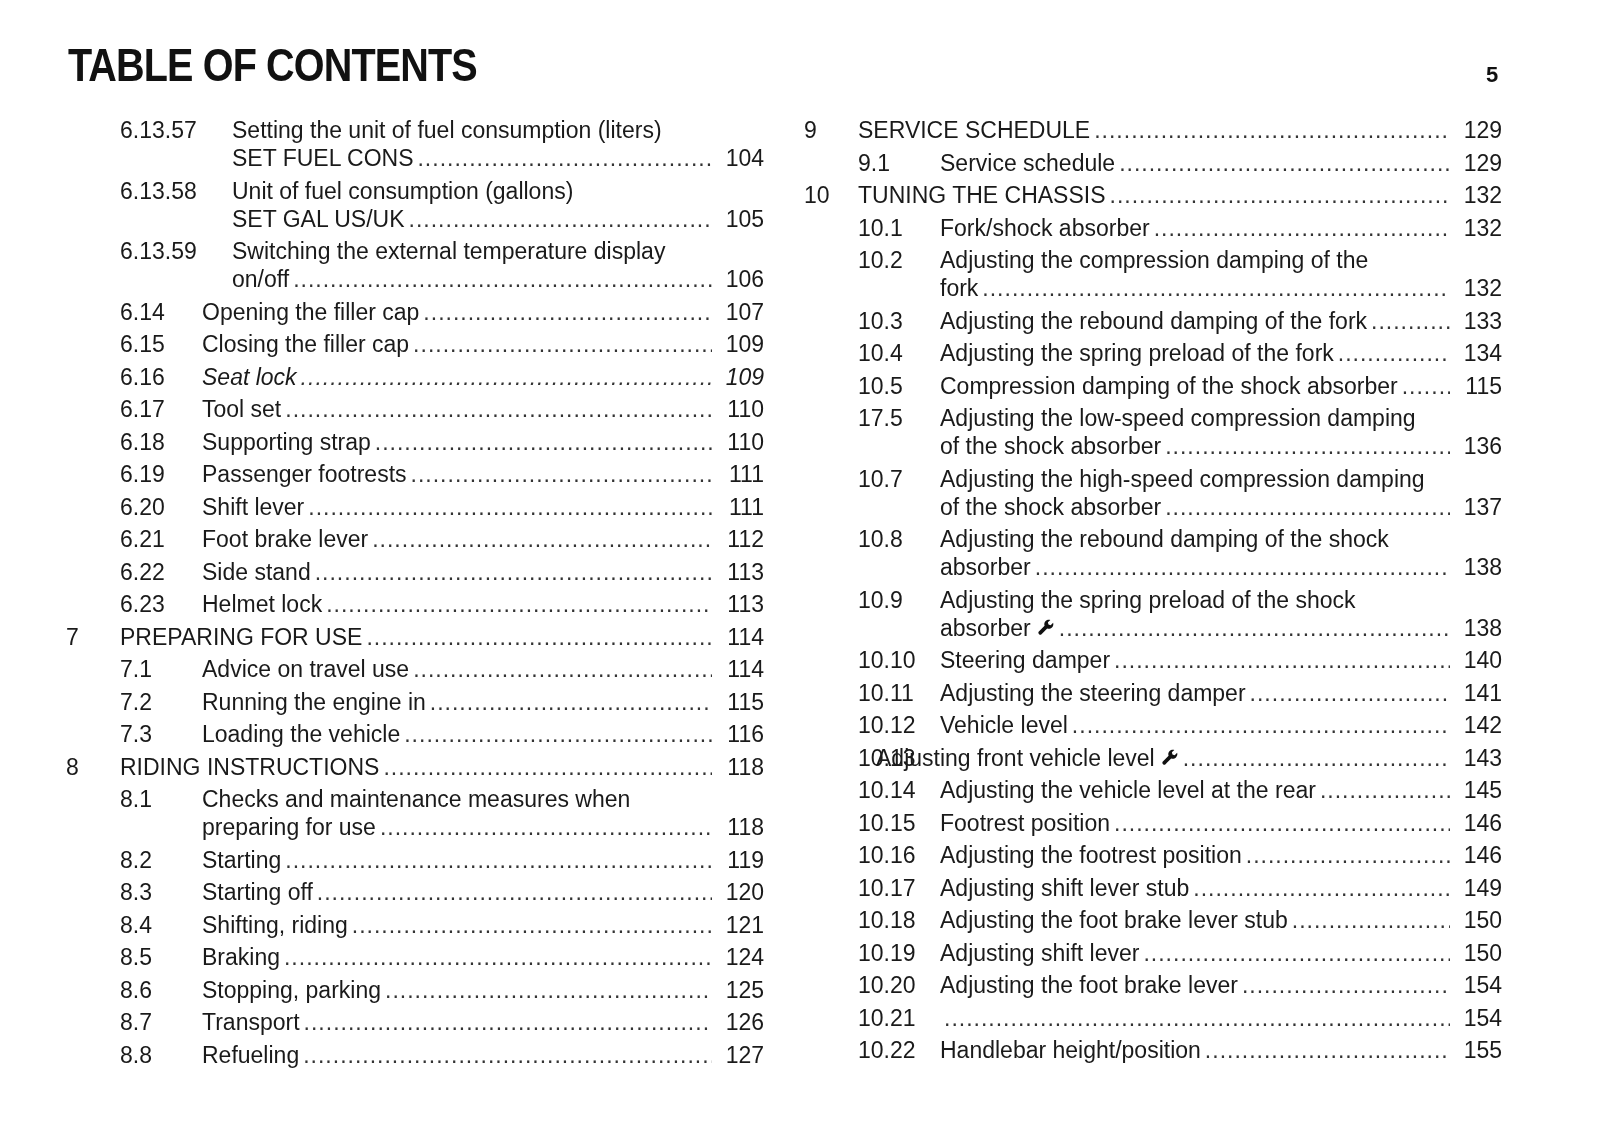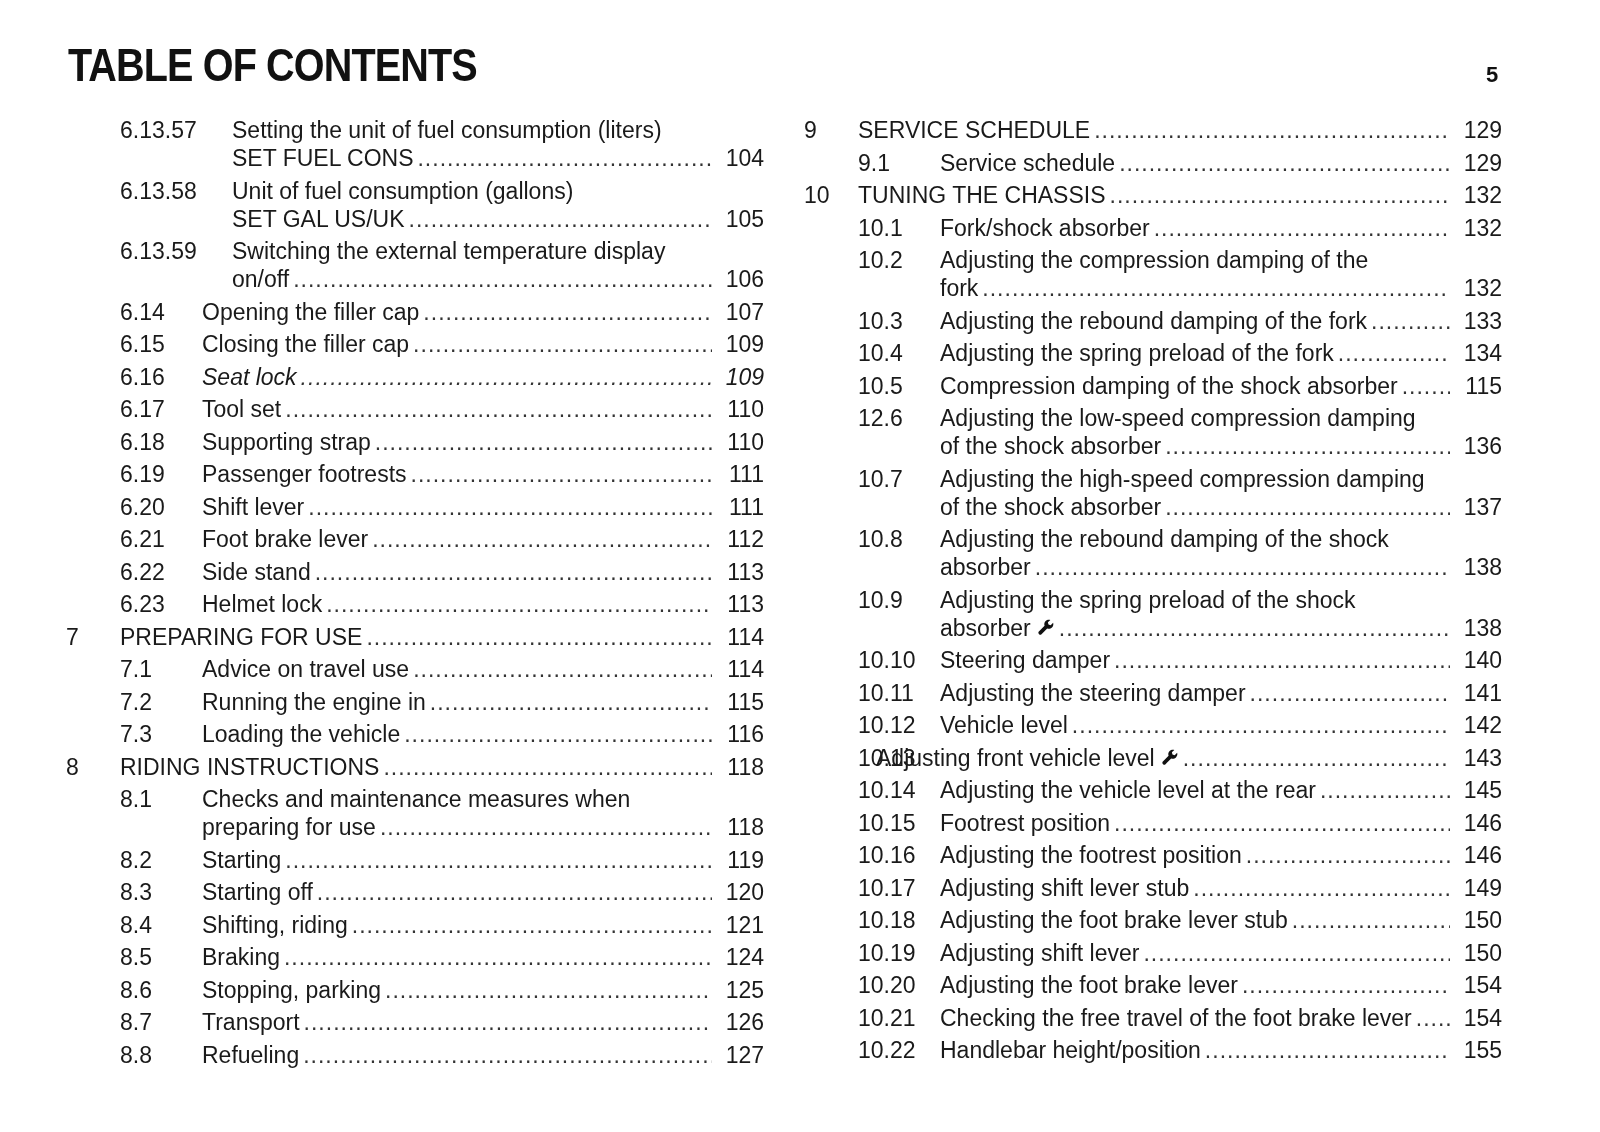--- a/index.html
+++ b/index.html
@@ -410,21 +410,21 @@
       <span class="num" style="left: 56px;">10.5</span>
       <div class="body" style="margin-left: 138px;">
         <div class="line">
           <span class="txt">Compression damping of the shock absorber</span>
           <span class="dots">........................................................................................................................................................................................................</span>
           <span class="pg">115</span>
         </div>
       </div>
     </div>
     <div class="entry multi">
-      <span class="num" style="left: 56px;">12.6</span>
+      <span class="num" style="left: 56px;">17.5</span>
       <div class="body" style="margin-left: 138px;">
         <div class="line first">
           <span class="txt">Adjusting the low-speed compression damping</span>
         </div>
         <div class="line">
           <span class="txt">of the shock absorber</span>
           <span class="dots">........................................................................................................................................................................................................</span>
           <span class="pg">136</span>
         </div>
       </div>
@@ -581,21 +581,20 @@
           <span class="txt">Adjusting the foot brake lever</span>
           <span class="dots">........................................................................................................................................................................................................</span>
           <span class="pg">154</span>
         </div>
       </div>
     </div>
     <div class="entry">
       <span class="num" style="left: 56px;">10.21</span>
       <div class="body" style="margin-left: 138px;">
         <div class="line">
-          <span class="txt">Checking the free travel of the foot brake lever</span>
           <span class="dots">........................................................................................................................................................................................................</span>
           <span class="pg">154</span>
         </div>
       </div>
     </div>
     <div class="entry">
       <span class="num" style="left: 56px;">10.22</span>
       <div class="body" style="margin-left: 138px;">
         <div class="line">
           <span class="txt">Handlebar height/position</span>

